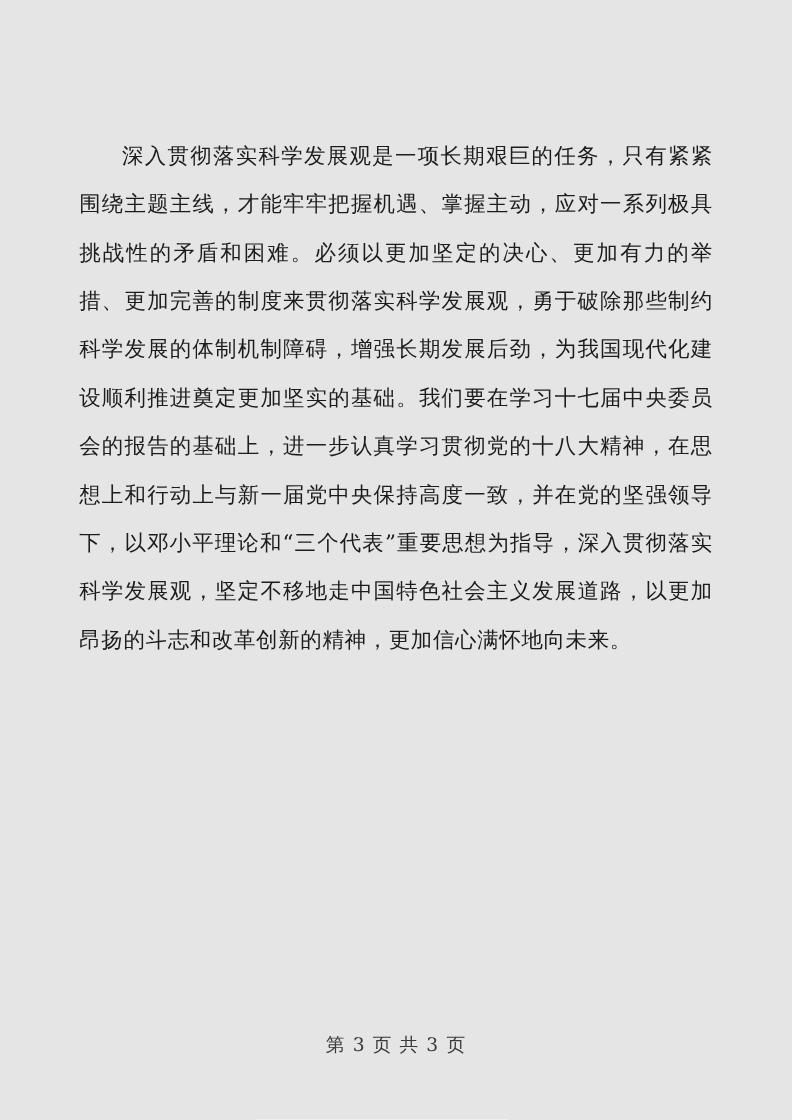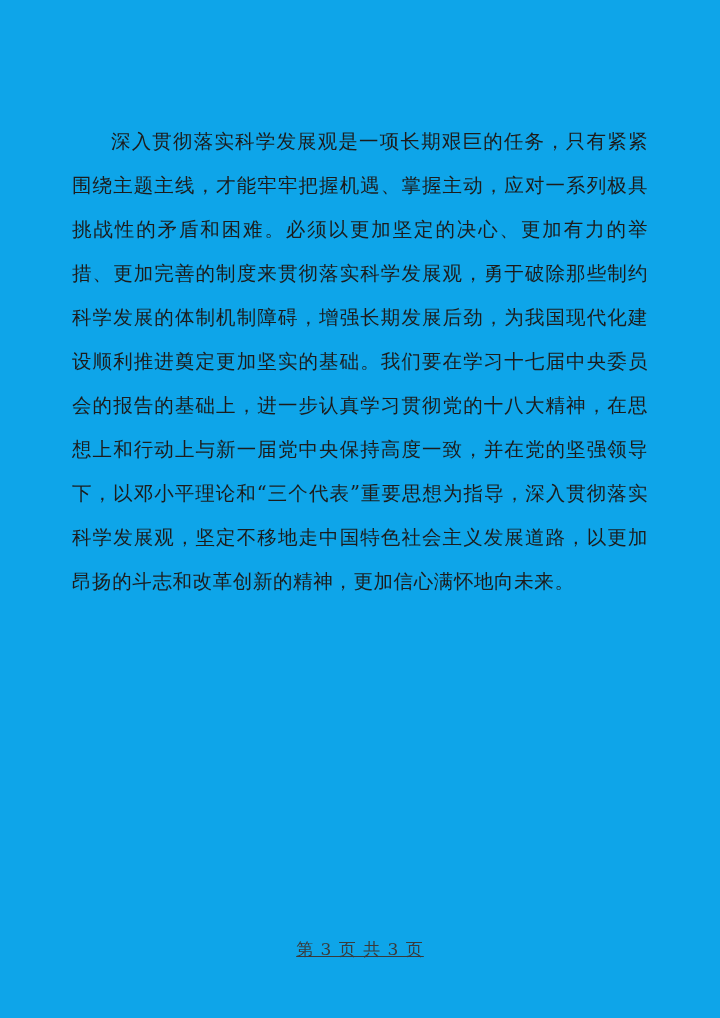--- a/index.html
+++ b/index.html
@@ -12,21 +12,21 @@
     height: 1018px;
     position: relative;
     font-family: "Liberation Serif", serif;
   }
   .page {
     position: absolute;
     top: 0;
     left: 0;
     width: 720px;
     height: 1018px;
-    background: #0ea5e9;
+    background: #e5e5e5;
     overflow: hidden;
   }
   .doc-body {
     position: absolute;
     left: 72px;
     top: 120px;
     width: 576px;
   }
   .para {
     font-family: "DejaVu Serif", "Liberation Serif", serif;
@@ -46,21 +46,20 @@
   .footer {
     position: absolute;
     left: 0;
     top: 938px;
     width: 720px;
     text-align: center;
     font-family: "DejaVu Serif", "Liberation Serif", serif;
     font-size: 17px;
     color: #3a3a3a;
     letter-spacing: 1px;
-    text-decoration: underline;
   }
   .footer .num {
     display: inline;
   }
 </style>
 </head>
 <body>
 
 <div class="page">
 

